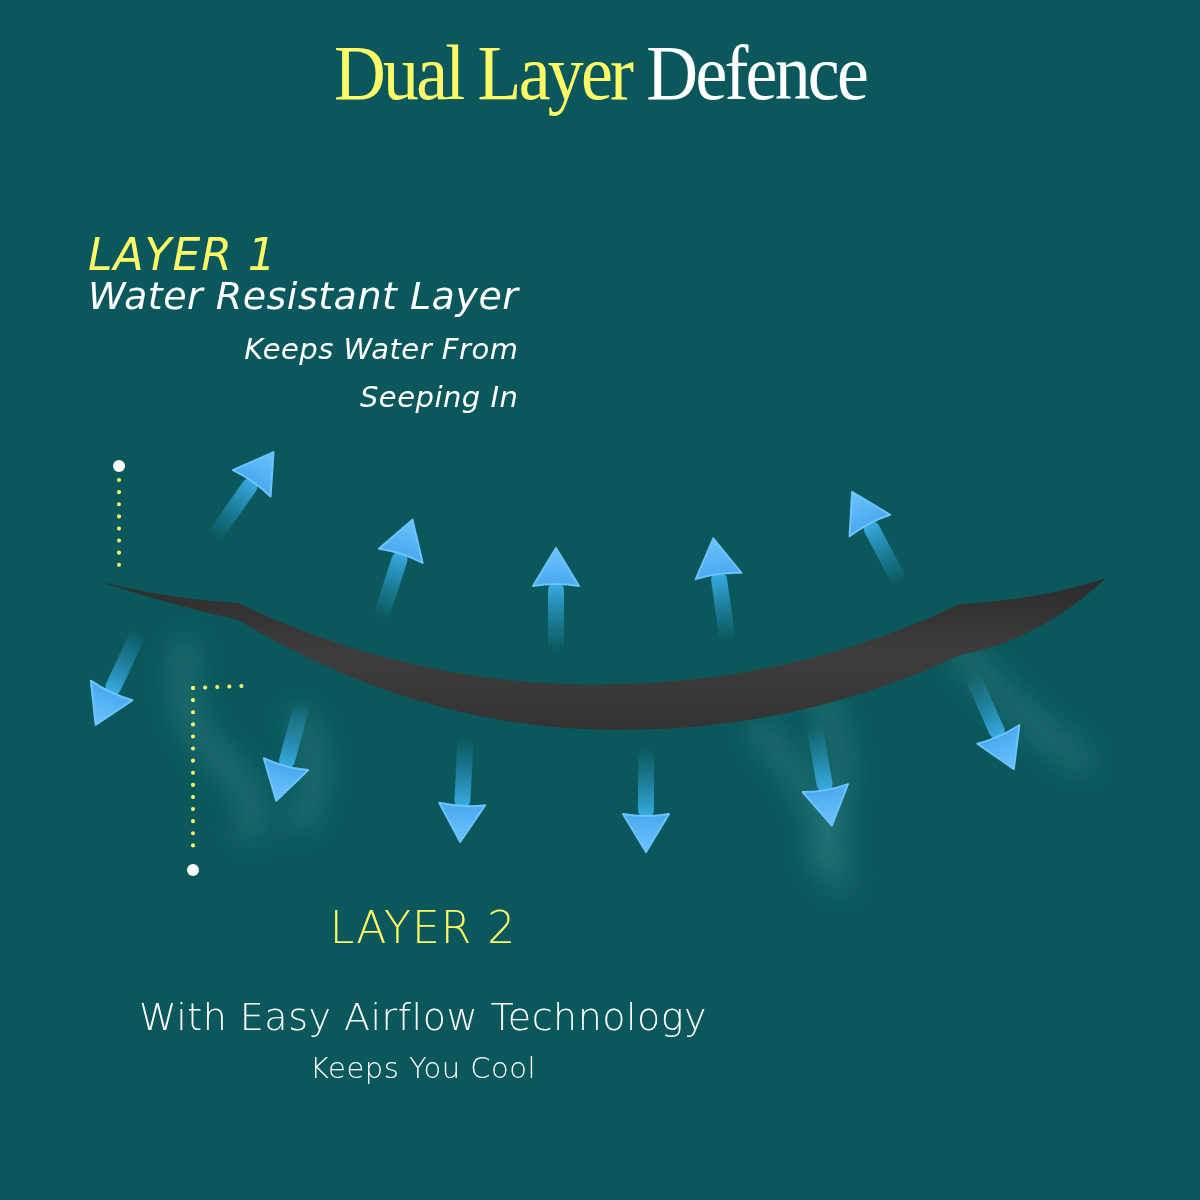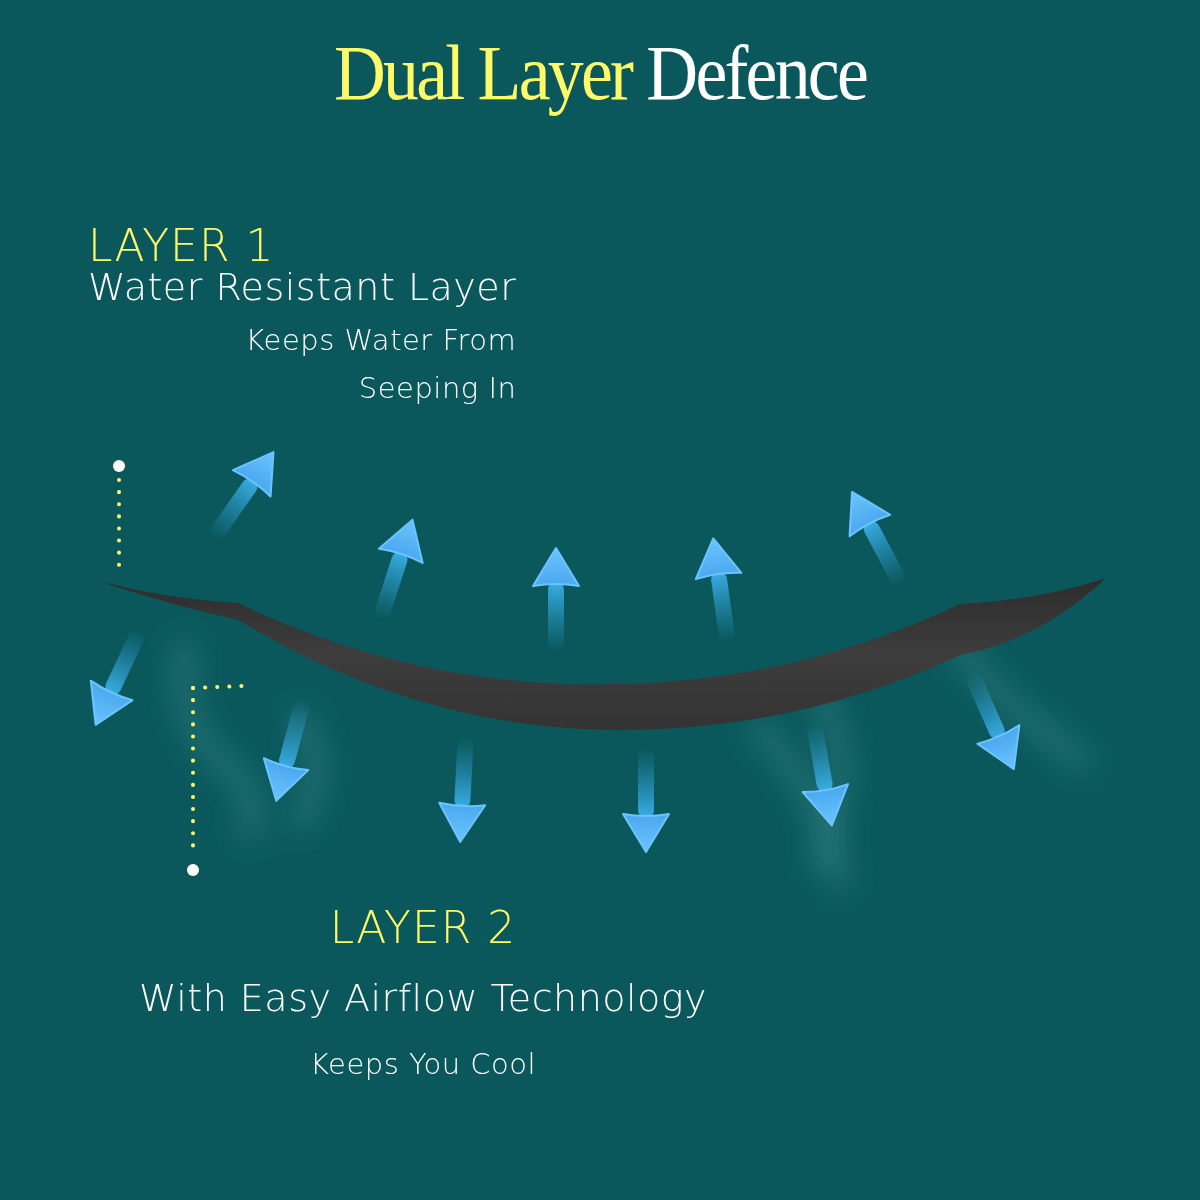--- a/index.html
+++ b/index.html
@@ -31,27 +31,27 @@
   }
   .layer-head {
     font-size: 38px; font-weight: 200; line-height: 1;
     letter-spacing: 0.5px;
   }
   .layer-desc {
     font-size: 29px; font-weight: 200; line-height: 48px;
     letter-spacing: 0.5px;
   }
 
-  #block1 { left: 88px; top: 224px; }
+  #block1 { left: 88px; top: 233px; font-style: italic; }
   #block1 .layer-head { }
   #block1 .layer-desc { margin-top: 10px; text-align: right; }
 
   #block2 { left: 139px; top: 906px; text-align: center; }
-  #block2 .layer-head { margin-top: 29px; }
-  #block2 .layer-desc { margin-top: 23px; }
+  #block2 .layer-head { margin-top: 48px; }
+  #block2 .layer-desc { margin-top: 8px; }
 
   svg.art { position: absolute; left: 0; top: 0; }
 </style>
 </head>
 <body>
 
 <div class="title">
   <span class="hl">Dual Layer</span>
   <span class="rest">Defence</span>
 </div>

